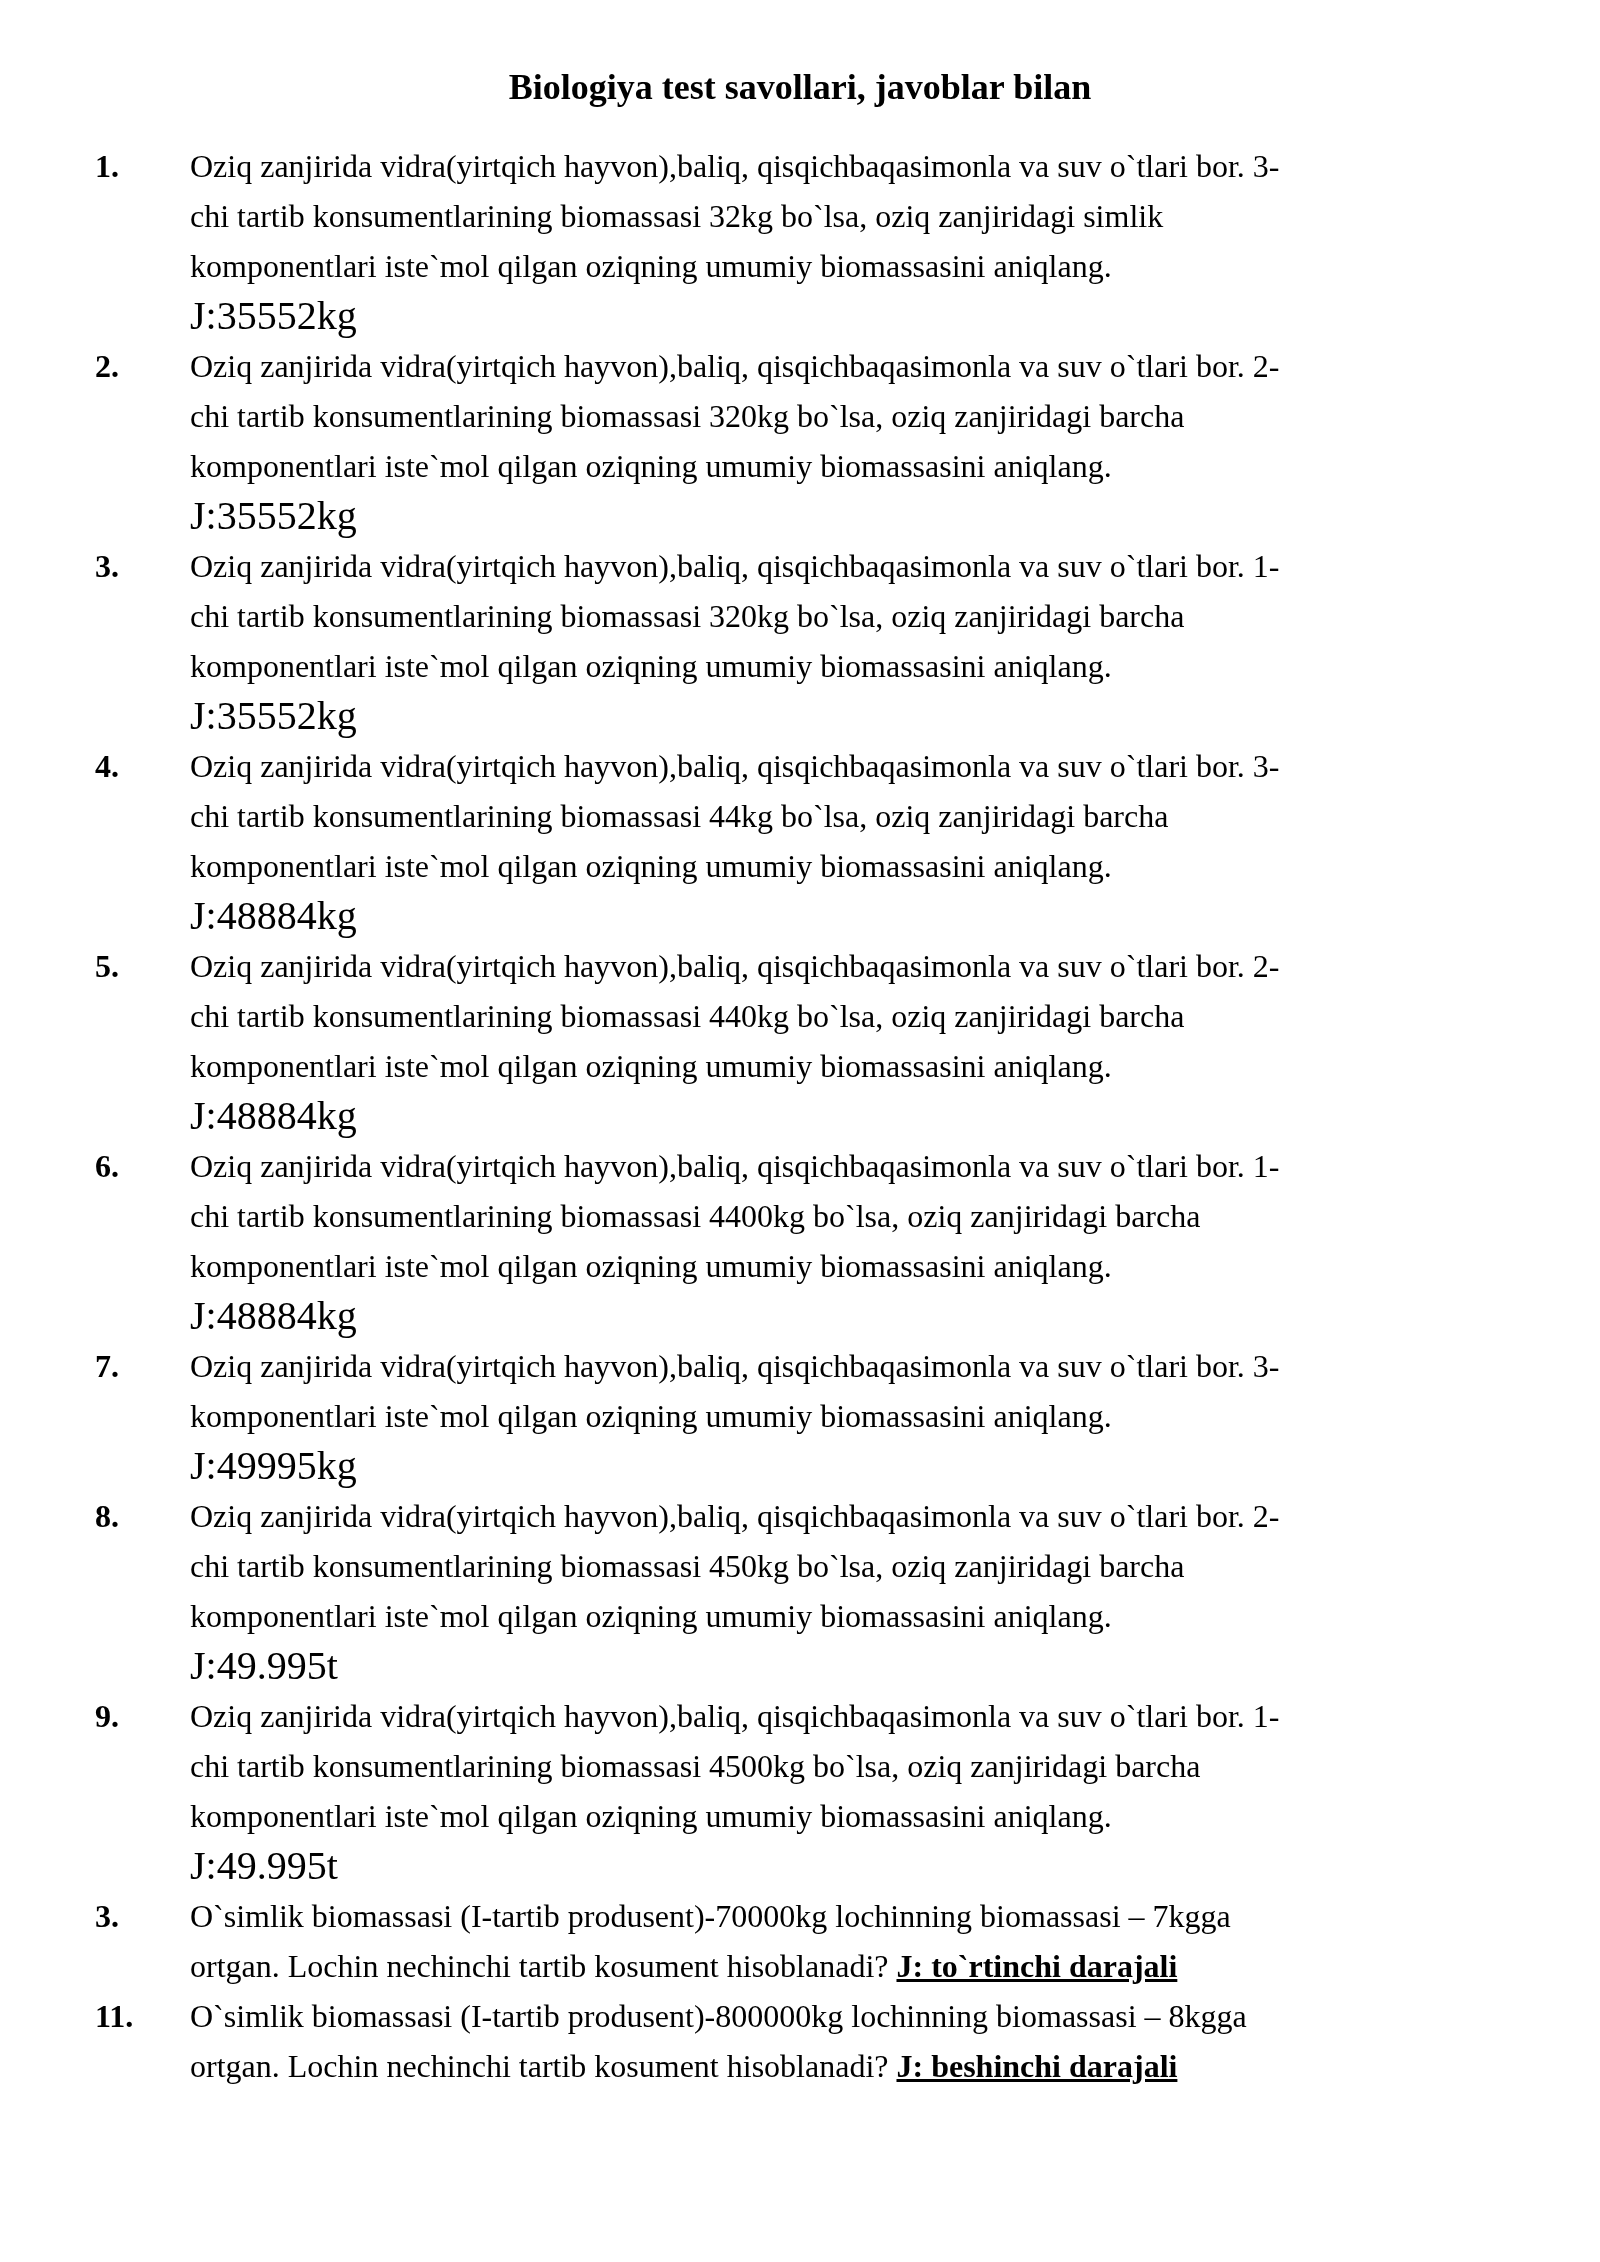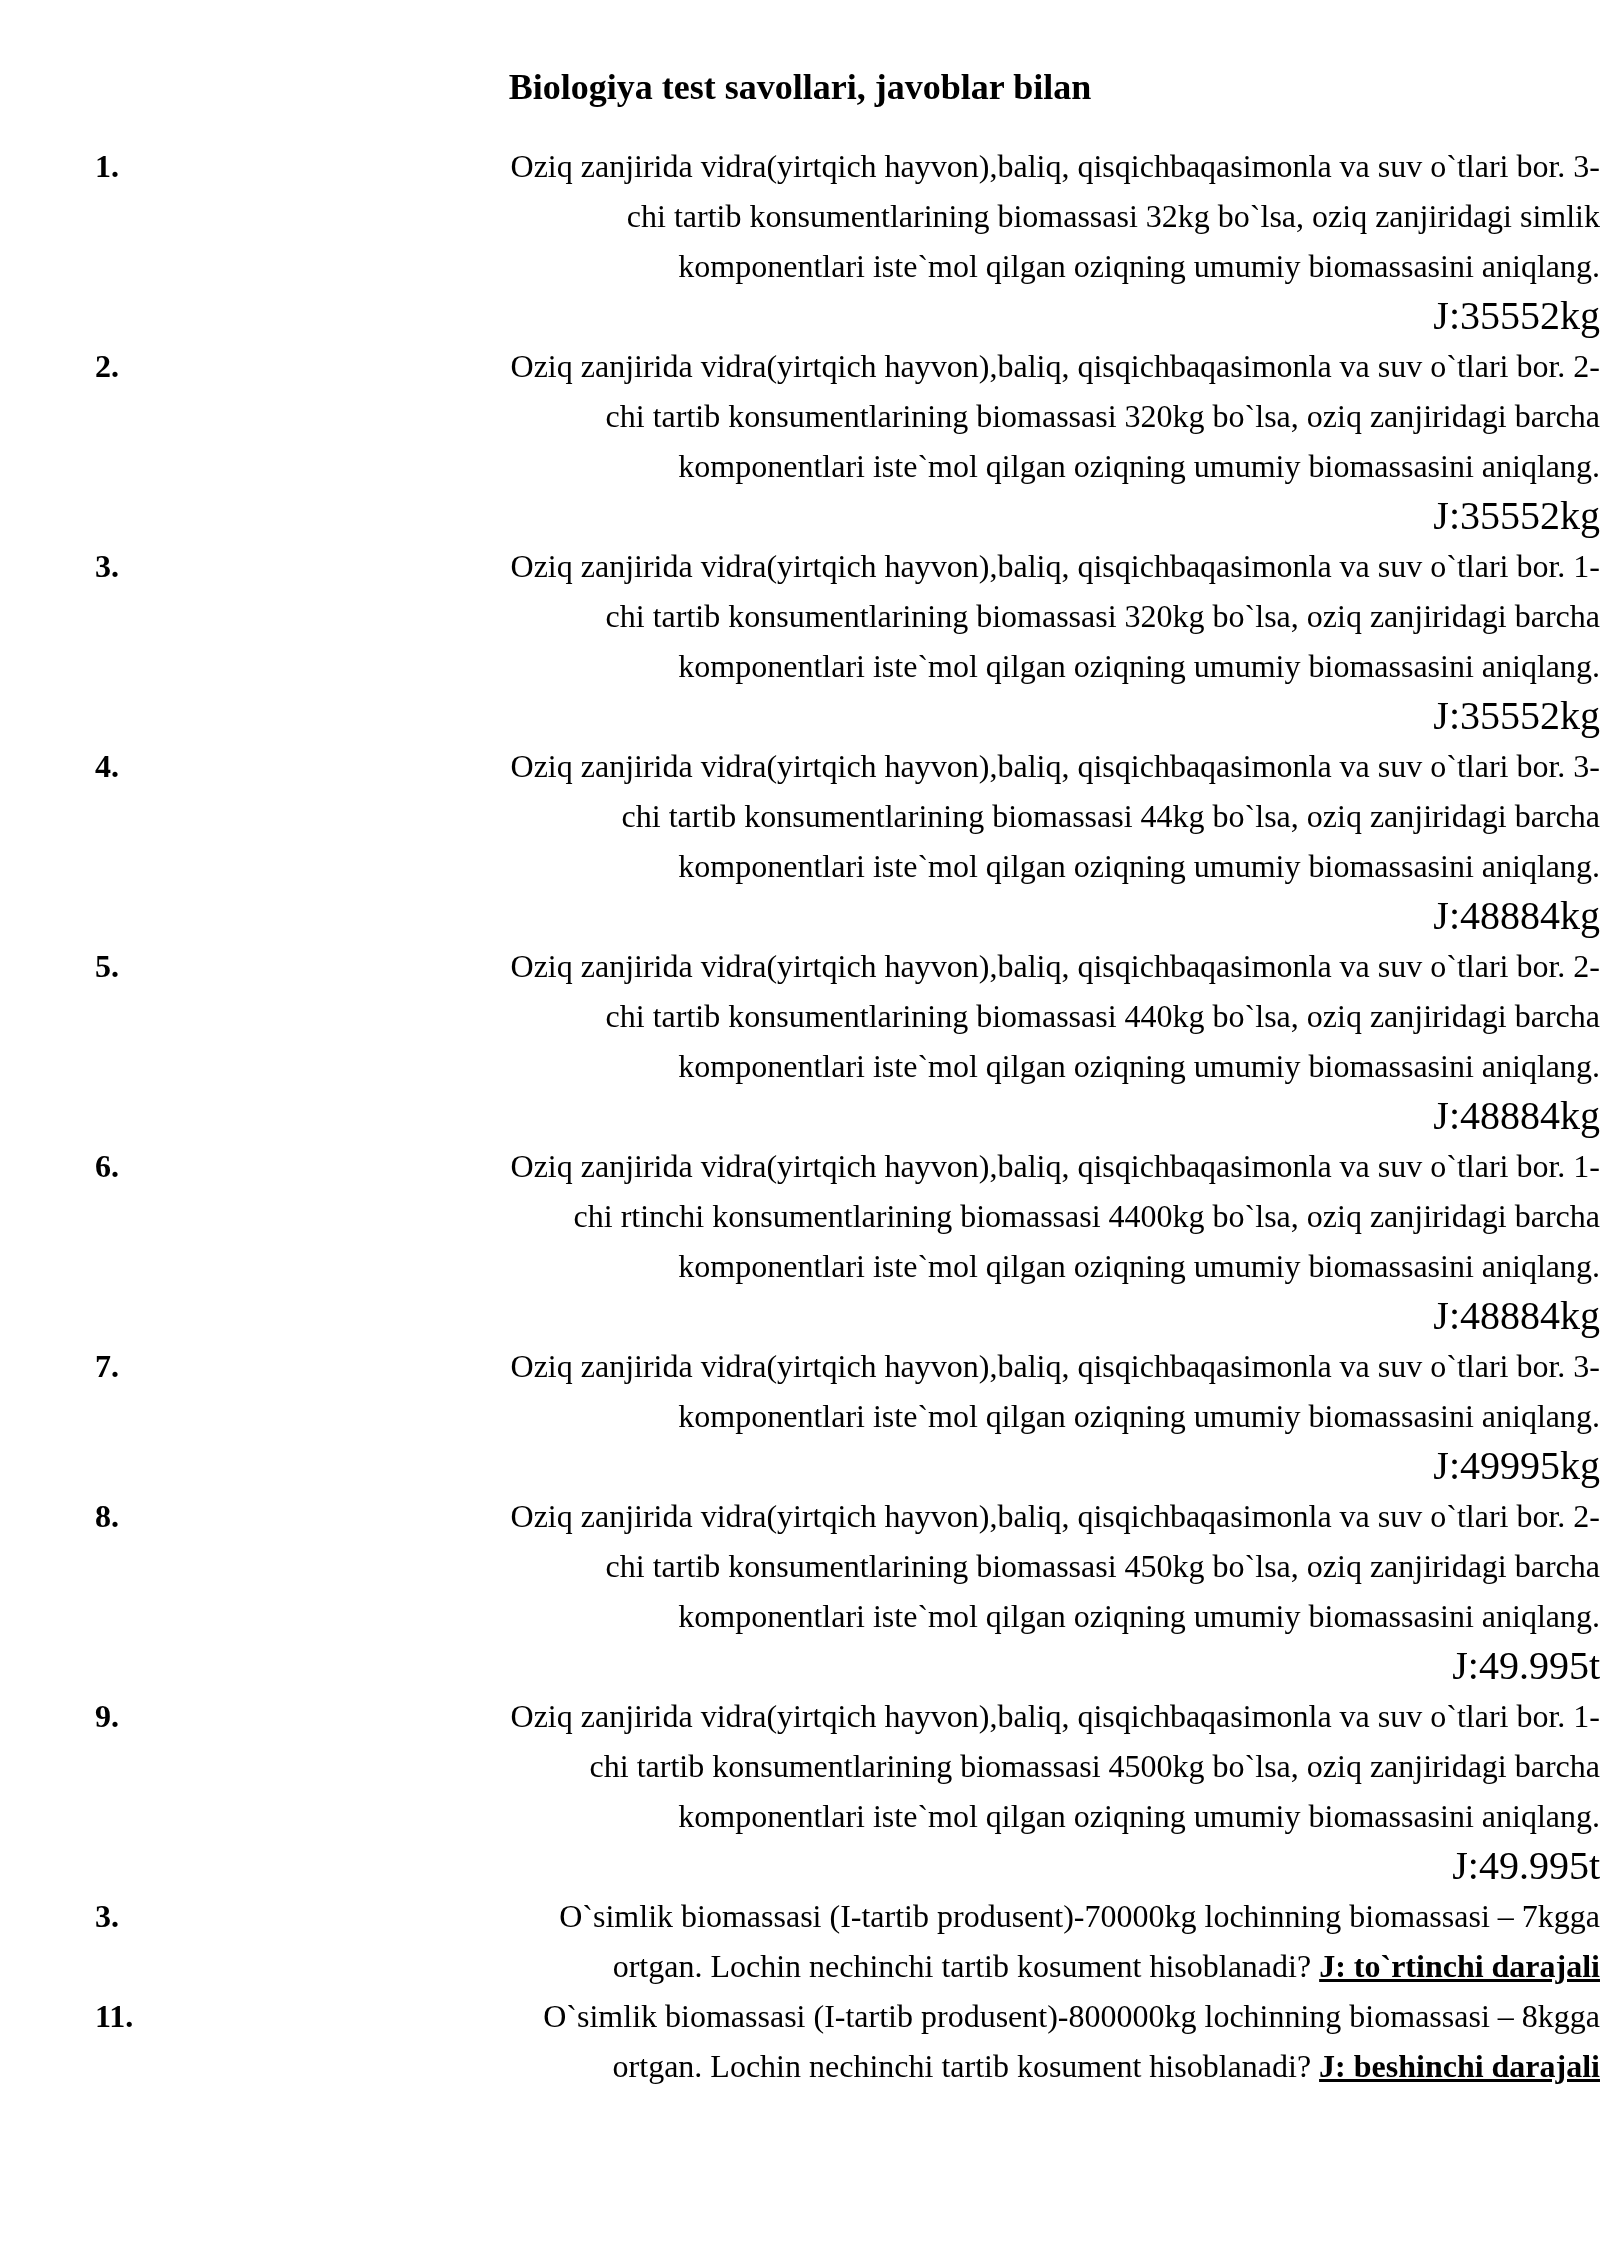--- a/index.html
+++ b/index.html
@@ -36,21 +36,20 @@
   .q-num {
     flex: 0 0 95px;
     width: 95px;
     font-weight: bold;
     font-size: 32px;
     line-height: 50px;
   }
   .q-body {
     flex: 1 1 auto;
     min-width: 0;
-    text-align: right;
   }
   .q-line {
     font-size: 32px;
     line-height: 50px;
     white-space: nowrap;
   }
   .q-answer {
     font-size: 40px;
     line-height: 50px;
     font-weight: normal;
@@ -109,21 +108,21 @@
           <div class="q-line">Oziq zanjirida vidra(yirtqich hayvon),baliq, qisqichbaqasimonla va suv o`tlari bor. 2-</div>
           <div class="q-line">chi tartib konsumentlarining biomassasi 440kg bo`lsa, oziq zanjiridagi barcha</div>
           <div class="q-line">komponentlari iste`mol qilgan oziqning umumiy biomassasini aniqlang.</div>
           <div class="q-answer">J:48884kg</div>
         </div>
       </div>
       <div class="q-row">
         <div class="q-num">6.</div>
         <div class="q-body">
           <div class="q-line">Oziq zanjirida vidra(yirtqich hayvon),baliq, qisqichbaqasimonla va suv o`tlari bor. 1-</div>
-          <div class="q-line">chi rtinchi konsumentlarining biomassasi 4400kg bo`lsa, oziq zanjiridagi barcha</div>
+          <div class="q-line">chi tartib konsumentlarining biomassasi 4400kg bo`lsa, oziq zanjiridagi barcha</div>
           <div class="q-line">komponentlari iste`mol qilgan oziqning umumiy biomassasini aniqlang.</div>
           <div class="q-answer">J:48884kg</div>
         </div>
       </div>
       <div class="q-row">
         <div class="q-num">7.</div>
         <div class="q-body">
           <div class="q-line">Oziq zanjirida vidra(yirtqich hayvon),baliq, qisqichbaqasimonla va suv o`tlari bor. 3-</div>
           <div class="q-line">komponentlari iste`mol qilgan oziqning umumiy biomassasini aniqlang.</div>
           <div class="q-answer">J:49995kg</div>

